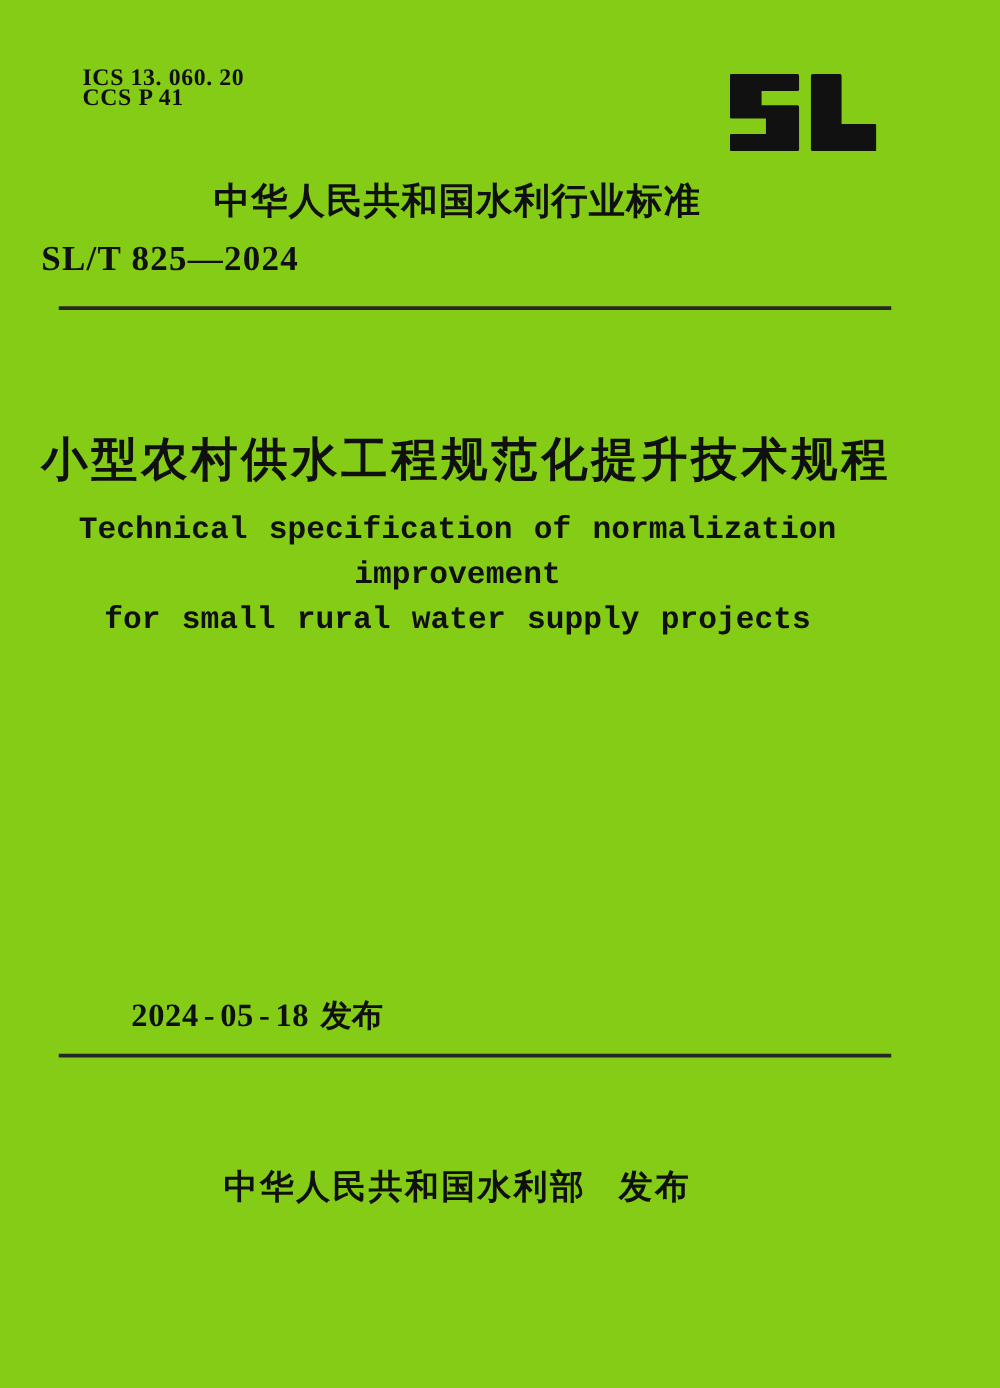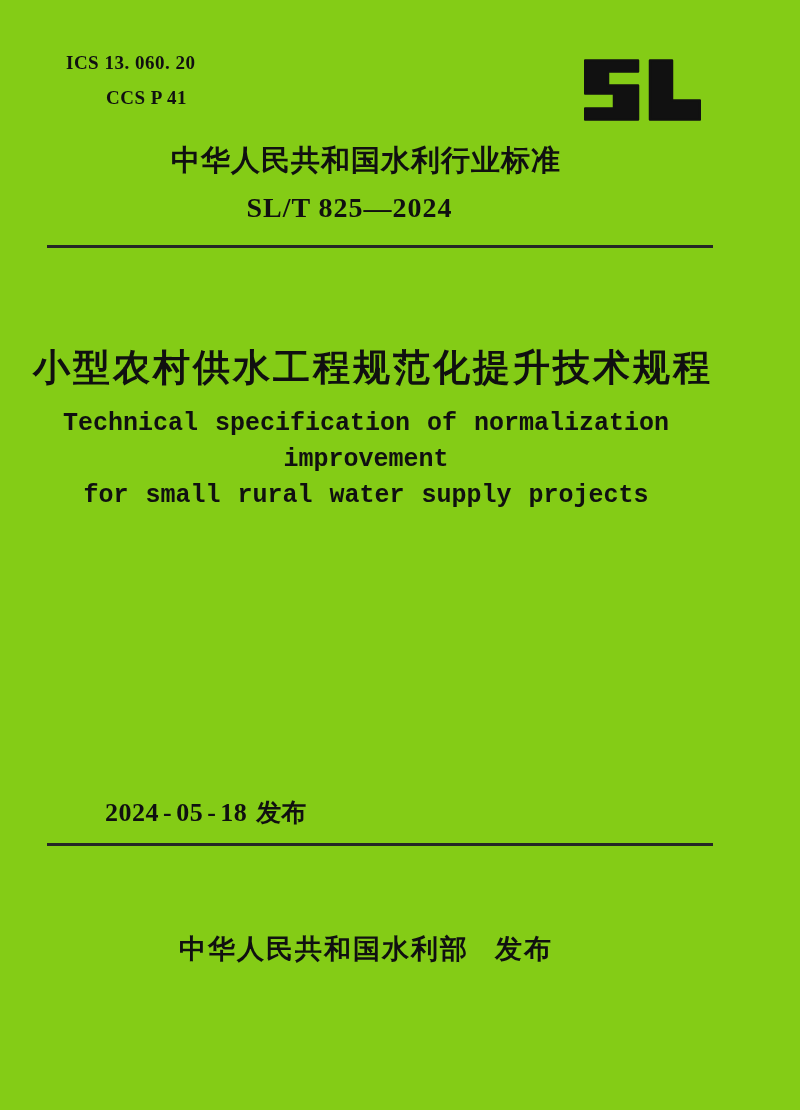--- a/index.html
+++ b/index.html
@@ -21,21 +21,21 @@
 
   .code-line {
     position: absolute;
     left: 66px;
     font-weight: bold;
     font-size: 19px;
     letter-spacing: 0.5px;
     white-space: pre;
   }
   #ics-line { top: 52px; }
-  #ccs-line { top: 87px; margin-left: 40px; }
+  #ccs-line { top: 68px; }
 
   .logo-wrap {
     position: absolute;
     left: 584px;
     top: 59px;
     width: 117px;
     height: 63px;
   }
   .sr-only {
     position: absolute;
@@ -53,21 +53,21 @@
   }
 
   #standard-category {
     top: 141px;
     font-weight: bold;
     font-size: 29px;
     letter-spacing: 1px;
   }
   #standard-number {
     top: 192px;
-    text-align: center;
+    text-align: left;
     padding-right: 33px;
     box-sizing: border-box;
     font-weight: bold;
     font-size: 28px;
     letter-spacing: 1px;
   }
 
   .rule {
     position: absolute;
     left: 47px;

